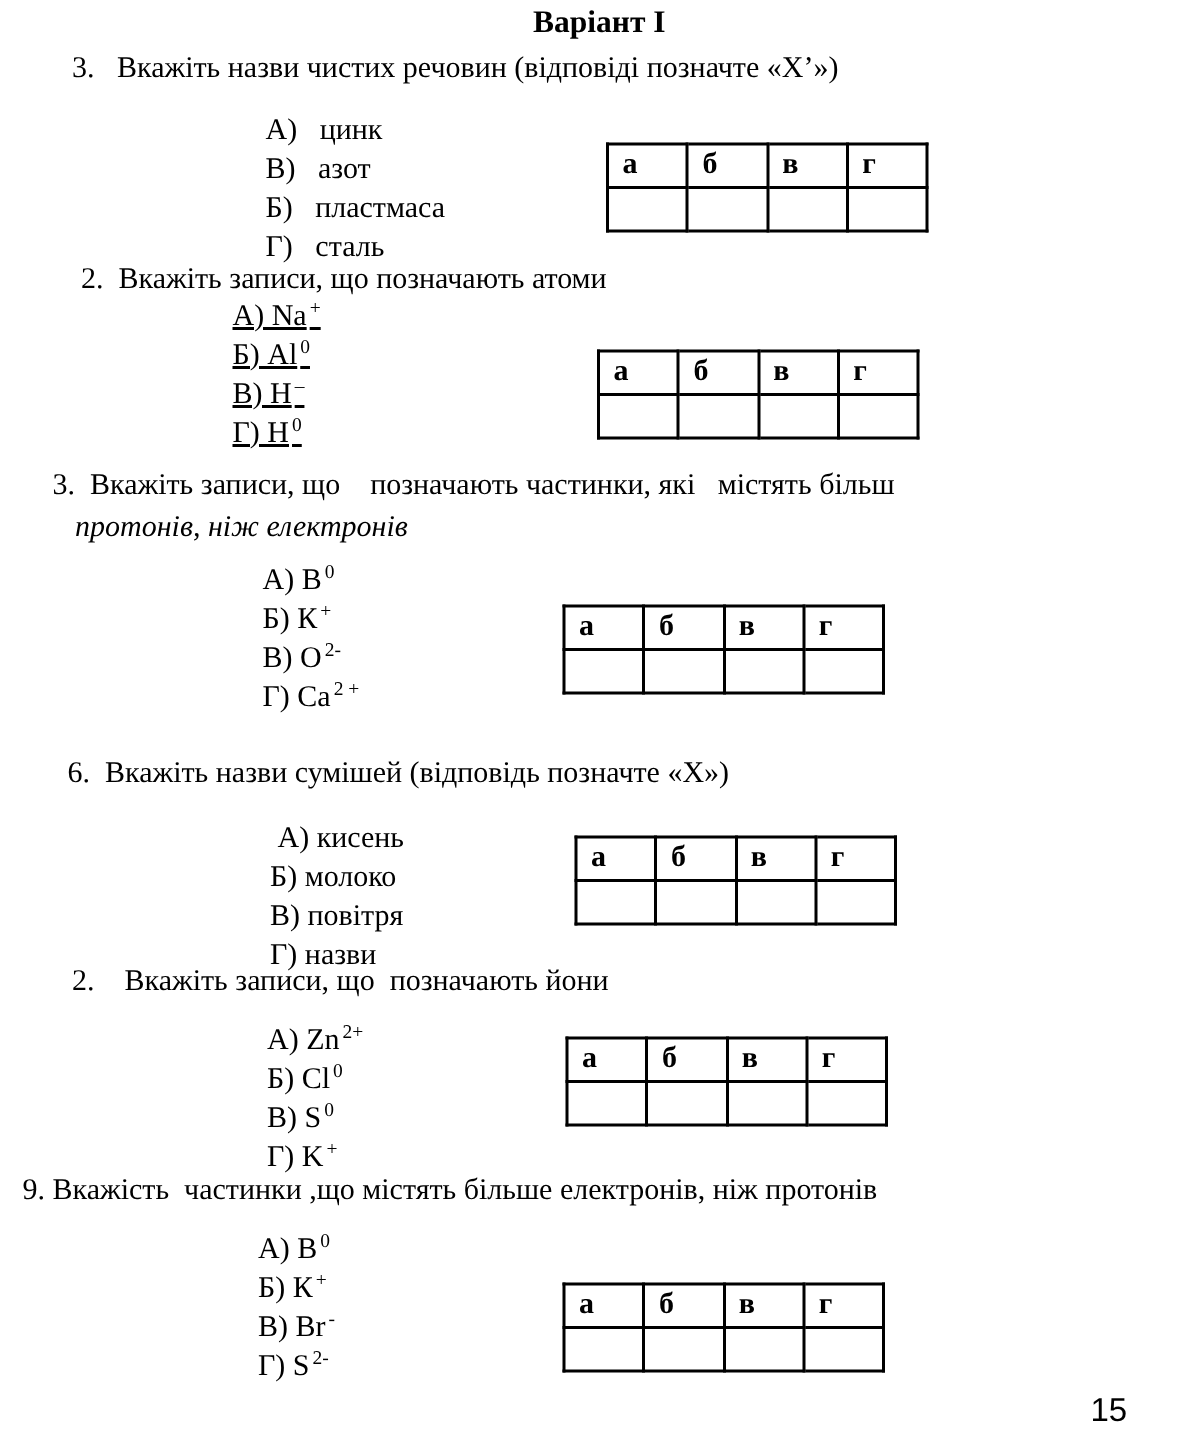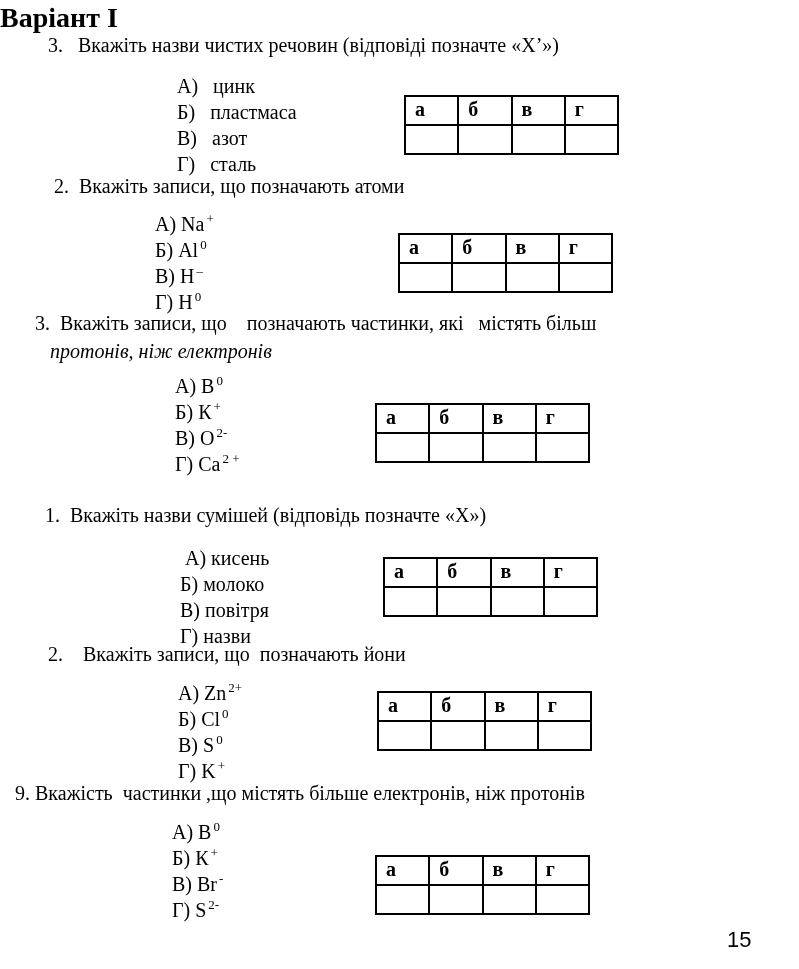--- a/index.html
+++ b/index.html
@@ -9,22 +9,22 @@
     height: 969px;
     background: #ffffff;
     color: #000000;
     font-family: "Liberation Serif", serif;
     overflow: hidden;
   }
   .variant-title {
     position: absolute;
     left: 0;
     width: 100%;
-    text-align: left;
-    font-size: 28px;
+    text-align: center;
+    font-size: 21px;
     font-weight: bold;
     white-space: pre;
   }
   .qtext {
     position: absolute;
     font-size: 20px;
     white-space: pre;
   }
   .opts {
     position: absolute;
@@ -68,43 +68,43 @@
 </head>
 <body>
 
 <div class="page">
 
   <div class="variant-title" style="top:2px;">Варіант I</div>
 
   <div class="qtext" style="left:48px; top:34px;">3.   Вкажіть назви чистих речовин (відповіді позначте «Х’»)</div>
   <div class="opts" style="left:177px; top:66px; line-height:29px;">
     <div class="opt"><span>А)   цинк</span><sup></sup></div>
+    <div class="opt"><span>В)   азот</span><sup></sup></div>
     <div class="opt"><span>Б)   пластмаса</span><sup></sup></div>
-    <div class="opt"><span>В)   азот</span><sup></sup></div>
     <div class="opt"><span>Г)   сталь</span><sup></sup></div>
   </div>
   <table class="answers" style="left:404px; top:95px;">
     <tbody>
         <tr>
       <td class="hdr">а</td>
       <td class="hdr">б</td>
       <td class="hdr">в</td>
       <td class="hdr">г</td>
     </tr>
     <tr>
       <td class="cell"></td>
       <td class="cell"></td>
       <td class="cell"></td>
       <td class="cell"></td>
     </tr>
   </tbody>
     </table>
 
   <div class="qtext" style="left:54px; top:175px;">2.  Вкажіть записи, що позначають атоми</div>
-  <div class="opts" style="left:155px; top:205px; line-height:27px;">
+  <div class="opts" style="left:155px; top:191px; line-height:27px;text-decoration:underline;">
     <div class="opt"><span>А) Na</span><sup>+</sup></div>
     <div class="opt"><span>Б) Al</span><sup>0</sup></div>
     <div class="opt"><span>В) H</span><sup>–</sup></div>
     <div class="opt"><span>Г) H</span><sup>0</sup></div>
   </div>
   <table class="answers" style="left:398px; top:233px;">
     <tbody>
         <tr>
       <td class="hdr">а</td>
       <td class="hdr">б</td>
@@ -139,21 +139,21 @@
     <tr>
       <td class="cell"></td>
       <td class="cell"></td>
       <td class="cell"></td>
       <td class="cell"></td>
     </tr>
   </tbody>
     </table>
 
 
-  <div class="qtext" style="left:45px; top:504px;">1.  Вкажіть назви сумішей (відповідь позначте «Х»)</div>
+  <div class="qtext" style="left:45px; top:504px;">6.  Вкажіть назви сумішей (відповідь позначте «Х»)</div>
   <div class="opts" style="left:180px; top:540px; line-height:26px;">
     <div class="opt"><span> А) кисень</span><sup></sup></div>
     <div class="opt"><span>Б) молоко</span><sup></sup></div>
     <div class="opt"><span>В) повітря</span><sup></sup></div>
     <div class="opt"><span>Г) назви</span><sup></sup></div>
   </div>
   <table class="answers" style="left:383px; top:557px;">
     <tbody>
         <tr>
       <td class="hdr">а</td>

